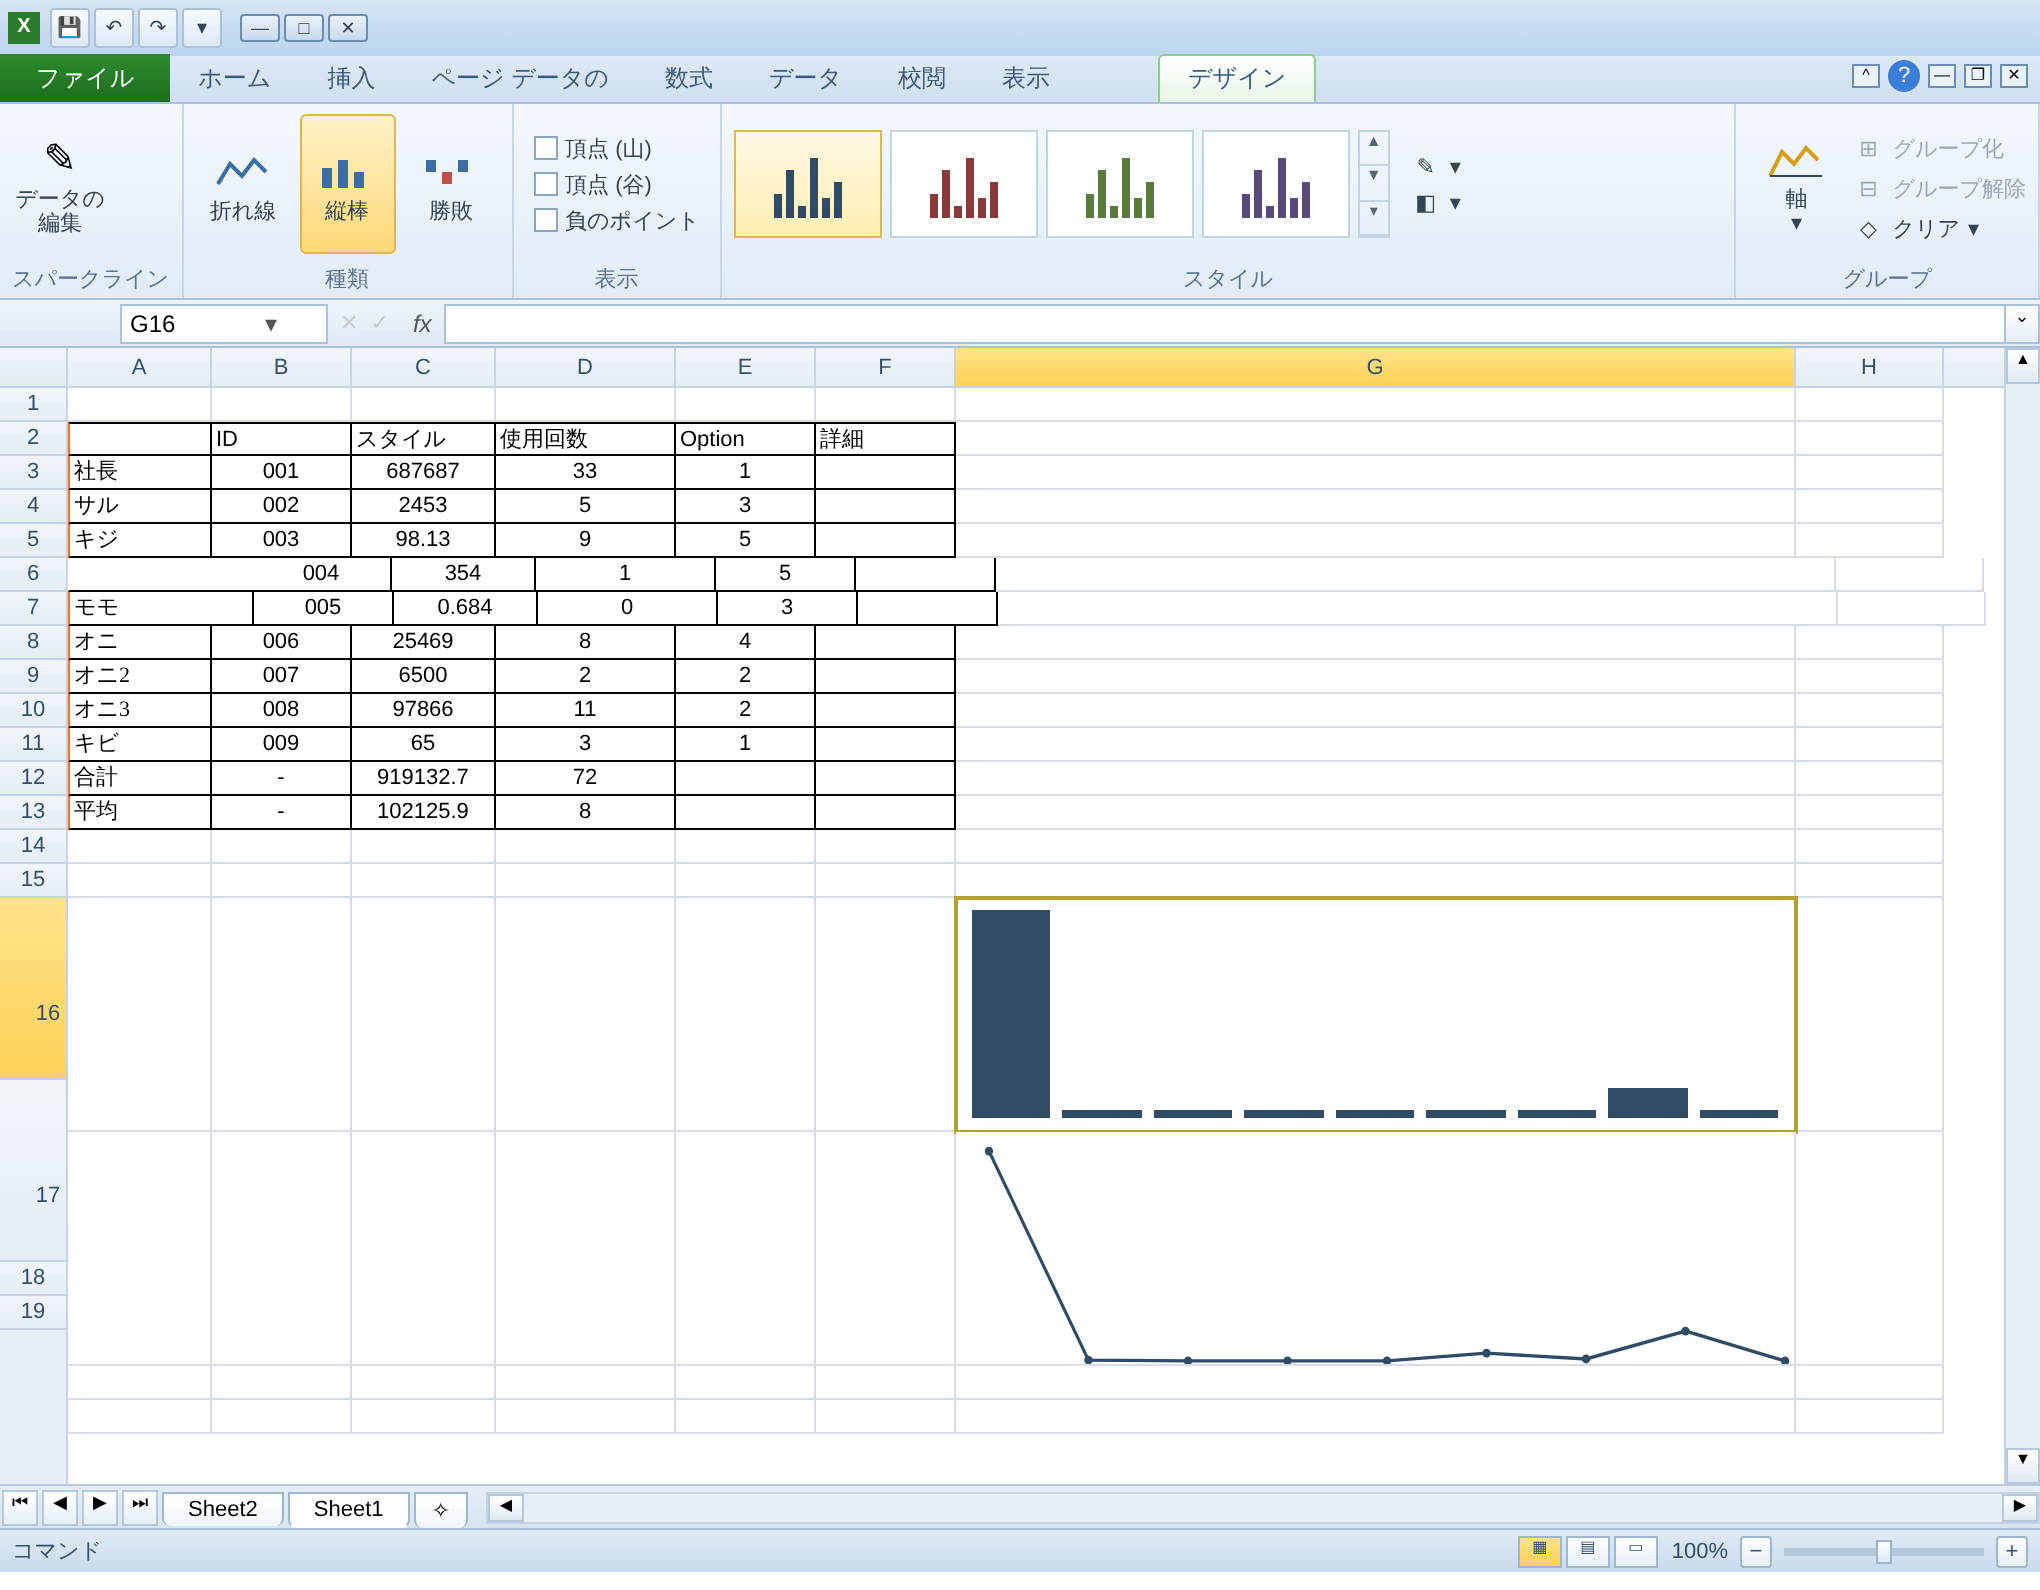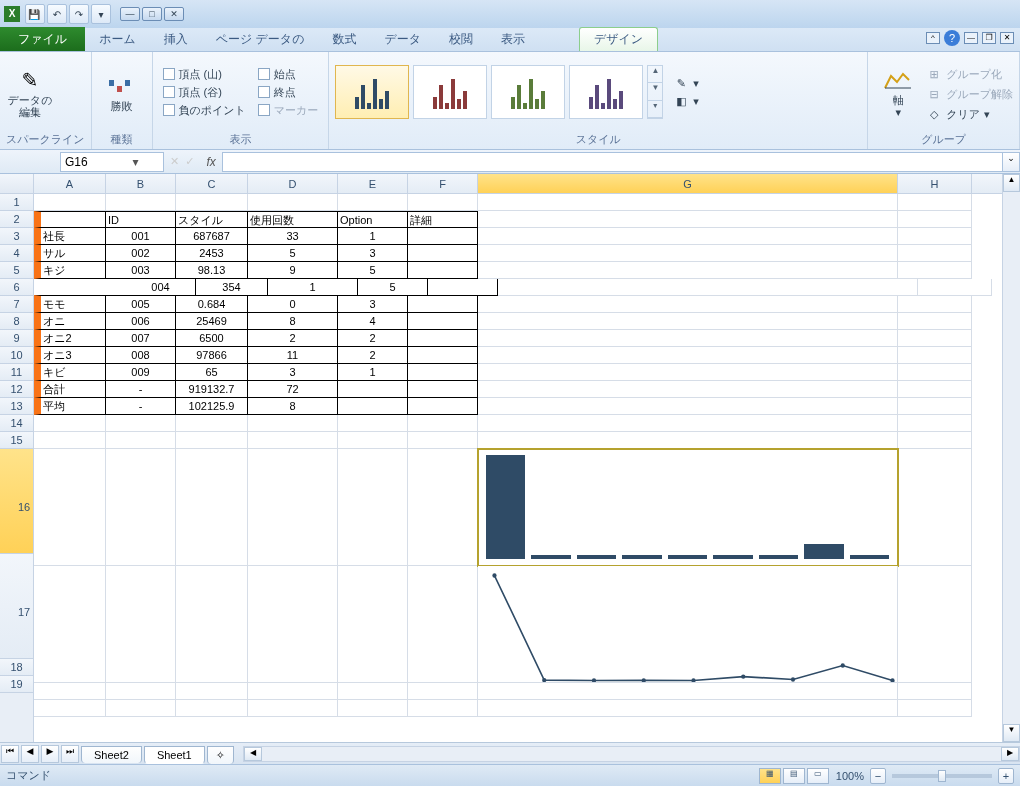--- a/index.html
+++ b/index.html
@@ -55,31 +55,31 @@
 .fx-label { font-style: italic; color: #555; margin: 16px 6px; }
 .fm-input { flex:1; height: 20px; border: 1px solid #a9c1dd; border-right: none; background: #fff; }
 .fm-expand { width: 18px; border: 1px solid #a9c1dd; height: 20px; background: linear-gradient(#fff,#e6eef8); text-align: center; font-size: 9px; }
 
 
 .grid-area { position: relative; height: 568px; display: flex; }
 .rowhdrs { width: 34px; background: #e8eef6; border-right: 1px solid #c6d3e4; }
 .corner { height: 20px; border-bottom: 1px solid #c6d3e4; background: linear-gradient(#f2f6fb,#e1e9f3); }
 .rowhdr { height: 17px; border-bottom: 1px solid #c6d3e4; font-size: 11px; text-align: center; line-height: 17px; color: #34506f; background: linear-gradient(#f2f6fb,#e4ecf5); }
 .rowhdr.sel { background: linear-gradient(#ffe38a,#ffd157); }
-.rowhdr.tall { height: 105px; line-height: 117px; padding-left: 15px; }
+.rowhdr.tall { height: 91px; line-height: 117px; padding-left: 15px; }
 .colhdrs { height: 20px; display: flex; background: linear-gradient(#f2f6fb,#e4ecf5); border-bottom: 1px solid #c6d3e4; }
 .colhdr { border-right: 1px solid #c6d3e4; font-size: 11px; text-align: center; line-height: 20px; color: #34506f; }
 .colhdr.sel { background: linear-gradient(#ffe38a,#ffd157); }
 .cells { position: relative; }
 .row { display: flex; height: 17px; }
 .row.tall { height: 117px; }
 .cell { border-right: 1px solid #d6dde7; border-bottom: 1px solid #d6dde7; font-size: 11px; padding: 0 2px; line-height: 17px; overflow: hidden; white-space: nowrap; background: #fff; }
 .cell.b-top { border-top: 1px solid #000; }
 .cell.b-bot { border-bottom: 1px solid #000; }
-.cell.b-left { border-left: 7px solid #f97316; }
+.cell.b-left { border-left: 1px solid #f97316; font-family: Liberation Serif, serif; }
 .cell.b-right { border-right: 1px solid #000; }
 .cell.r { text-align: center; }
 .grid-right { flex: 1; display: flex; flex-direction: column; }
 .vscroll { width: 18px; background: #e8eef6; border-left: 1px solid #c6d3e4; display: flex; flex-direction: column; }
 .scroll-btn { height: 18px; background: linear-gradient(#fff,#dfe9f4); border: 1px solid #b6c8dc; font-size: 8px; text-align: center; }
 .scroll-track { flex:1; background: #e8eef6; }
 
 
 .spark-cell { position: relative; background: #fff; }
 .spark-sel { outline: 2px solid #b5a22e; outline-offset: -1px; }
@@ -153,20 +153,38 @@
       </div>
     </div>
     <div class="rgroup-label">スパークライン</div>
   </div>
 
   <div class="rgroup">
     <div class="rgroup-body">
       <div class="big-btn">
         <div class="icn">
           <svg width="30" height="20">
+              <polyline points="2,16 8,6 14,12 20,4 26,10" stroke="#3b6ea5" fill="none" stroke-width="2"></polyline>
+            </svg>
+        </div>
+        <div class="lbl">折れ線</div>
+      </div>
+      <div class="big-btn active">
+        <div class="icn">
+          <svg width="30" height="20">
+              <rect x="2" y="8" width="5" height="10" fill="#3b6ea5"></rect>
+              <rect x="10" y="4" width="5" height="14" fill="#3b6ea5"></rect>
+              <rect x="18" y="10" width="5" height="8" fill="#3b6ea5"></rect>
+            </svg>
+        </div>
+        <div class="lbl">縦棒</div>
+      </div>
+      <div class="big-btn">
+        <div class="icn">
+          <svg width="30" height="20">
               <rect x="2" y="4" width="5" height="6" fill="#3b6ea5"></rect>
               <rect x="10" y="10" width="5" height="6" fill="#c0504d"></rect>
               <rect x="18" y="4" width="5" height="6" fill="#3b6ea5"></rect>
             </svg>
         </div>
         <div class="lbl">勝敗</div>
       </div>
     </div>
     <div class="rgroup-label">種類</div>
   </div>
@@ -178,34 +196,20 @@
             <div class="chk"></div>
             <span>頂点 (山)</span>
           </div>
         <div class="chk-row">
             <div class="chk"></div>
             <span>頂点 (谷)</span>
           </div>
         <div class="chk-row">
             <div class="chk"></div>
             <span>負のポイント</span>
-          </div>
-      </div>
-      <div class="chk-col">
-        <div class="chk-row">
-            <div class="chk"></div>
-            <span>始点</span>
-          </div>
-        <div class="chk-row">
-            <div class="chk"></div>
-            <span>終点</span>
-          </div>
-        <div class="chk-row dis">
-            <div class="chk"></div>
-            <span>マーカー</span>
           </div>
       </div>
     </div>
     <div class="rgroup-label">表示</div>
   </div>
 
   <div class="rgroup" style="flex:1;">
     <div class="rgroup-body">
       <div class="style-gal">
         <div class="style-item sel">
@@ -394,21 +398,21 @@
           <div class="cell b-bot b-right b-left" style="width: 92px; margin-top: 16px;">イヌ</div>
           <div class="cell r b-bot b-right" style="width: 70px;">004</div>
           <div class="cell r b-bot b-right" style="width: 72px;">354</div>
           <div class="cell r b-bot b-right" style="width: 90px;">1</div>
           <div class="cell r b-bot b-right" style="width: 70px;">5</div>
           <div class="cell b-bot b-right" style="width: 70px;"></div>
           <div class="cell" style="width: 420px;"></div>
           <div class="cell" style="width: 74px;"></div>
         </div>
         <div class="row">
-          <div class="cell b-bot b-right b-left" style="width: 72px;">モモ</div>
+          <div class="cell b-bot b-right b-left" style="width: 93px;">モモ</div>
           <div class="cell r b-bot b-right" style="width: 70px;">005</div>
           <div class="cell r b-bot b-right" style="width: 72px;">0.684</div>
           <div class="cell r b-bot b-right" style="width: 90px;">0</div>
           <div class="cell r b-bot b-right" style="width: 70px;">3</div>
           <div class="cell b-bot b-right" style="width: 70px;"></div>
           <div class="cell" style="width: 420px;"></div>
           <div class="cell" style="width: 74px;"></div>
         </div>
         <div class="row">
           <div class="cell b-bot b-right b-left" style="width: 72px;">オニ</div>

